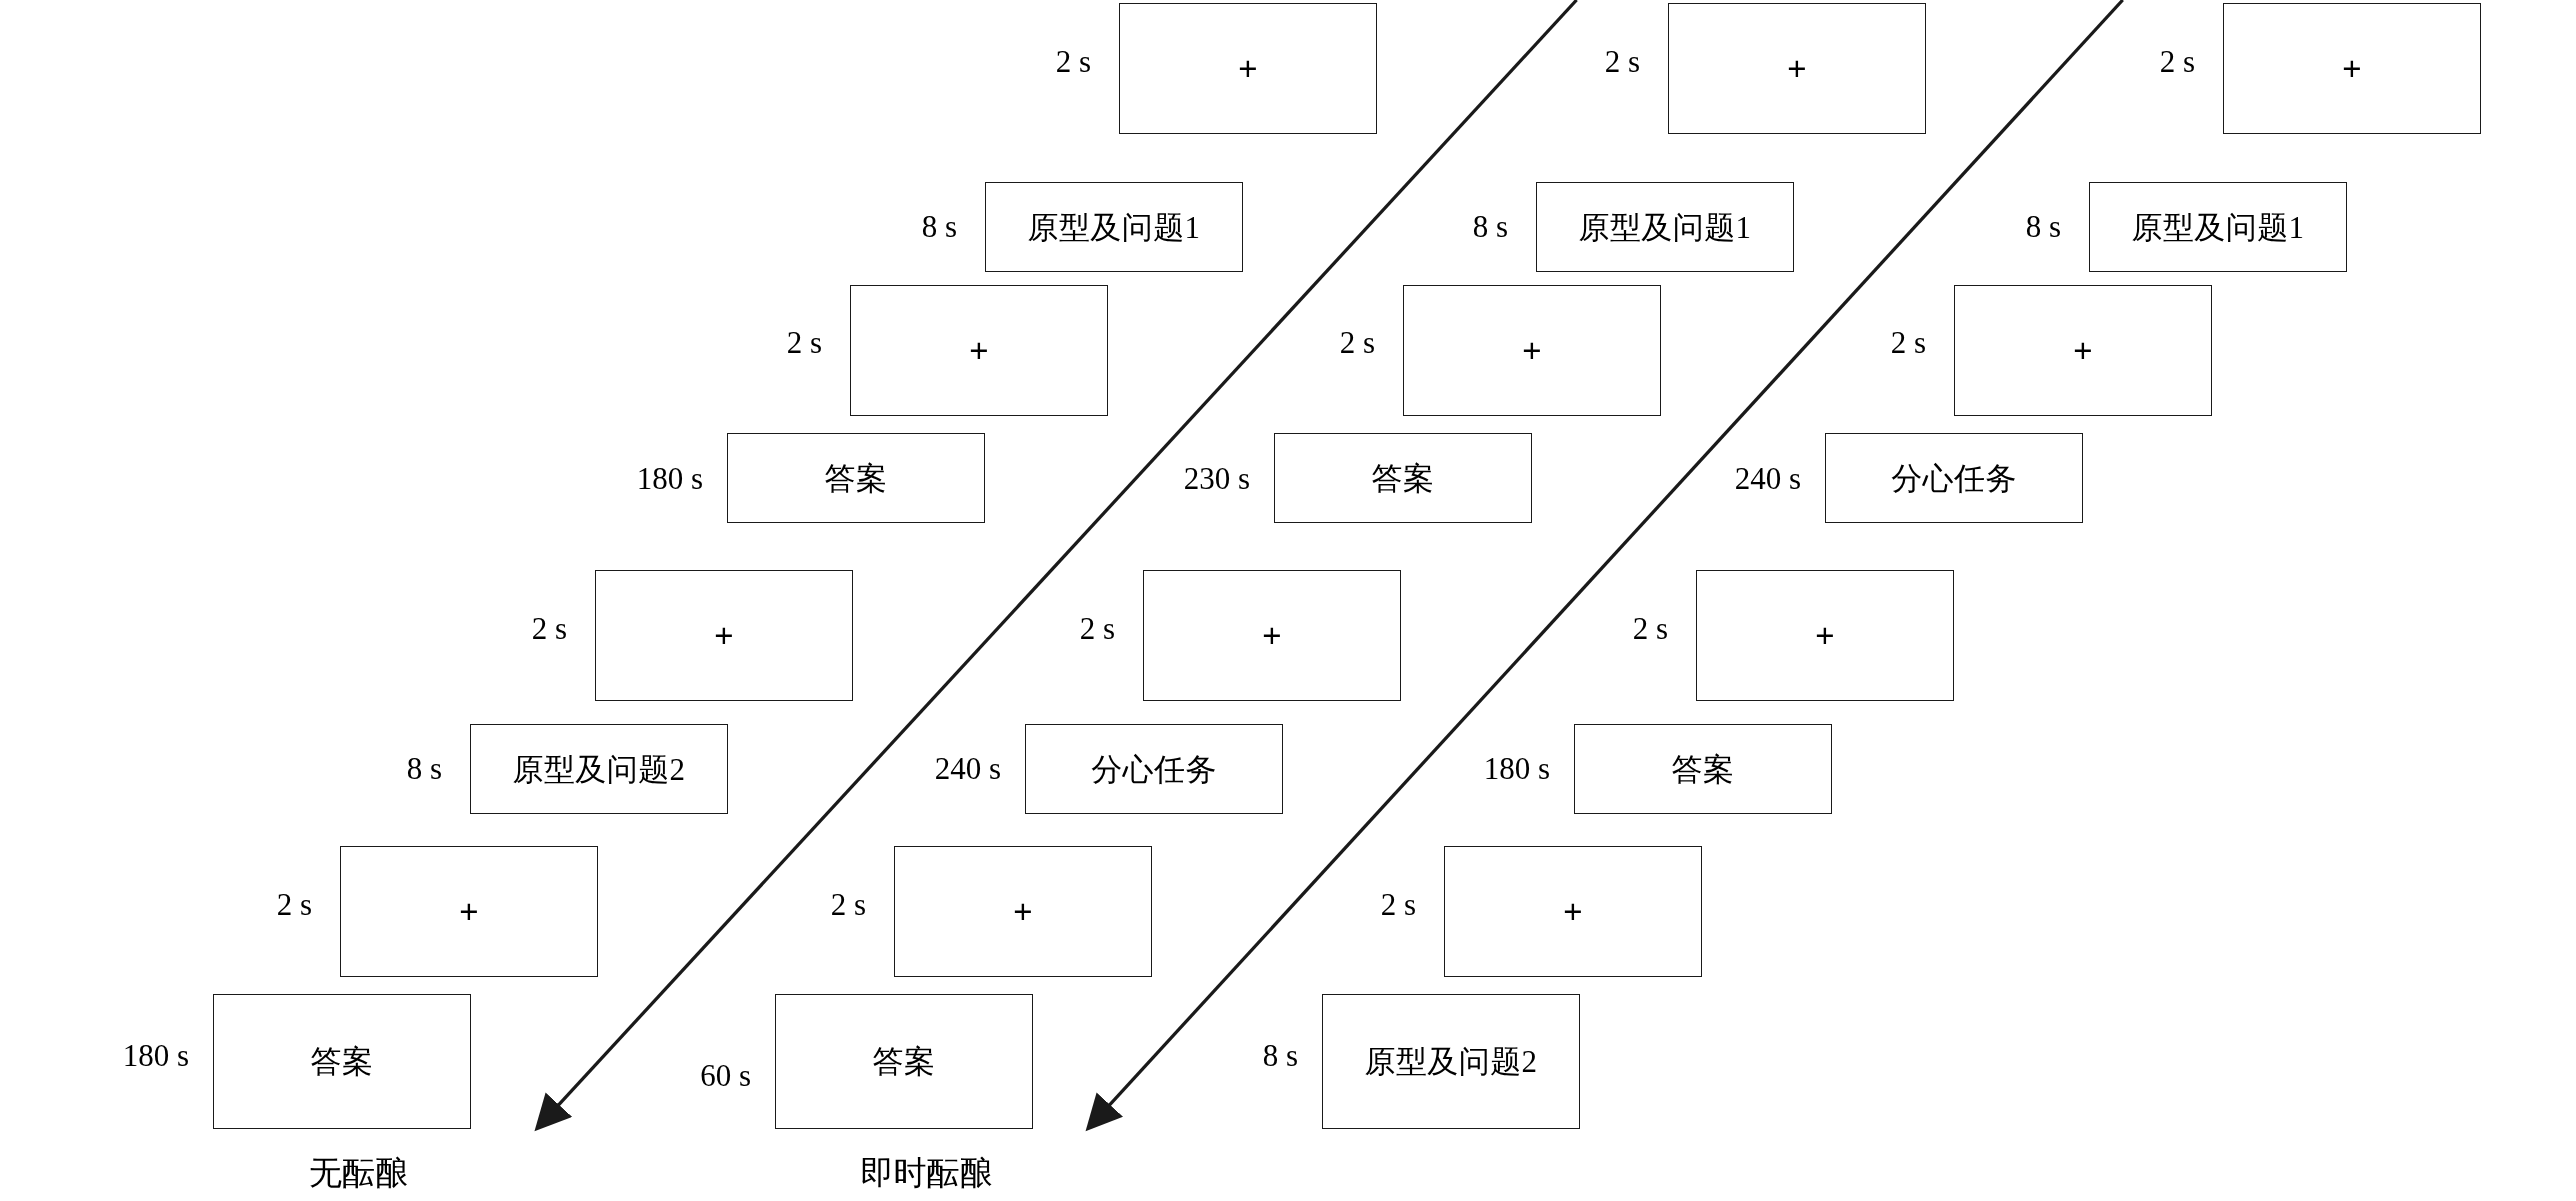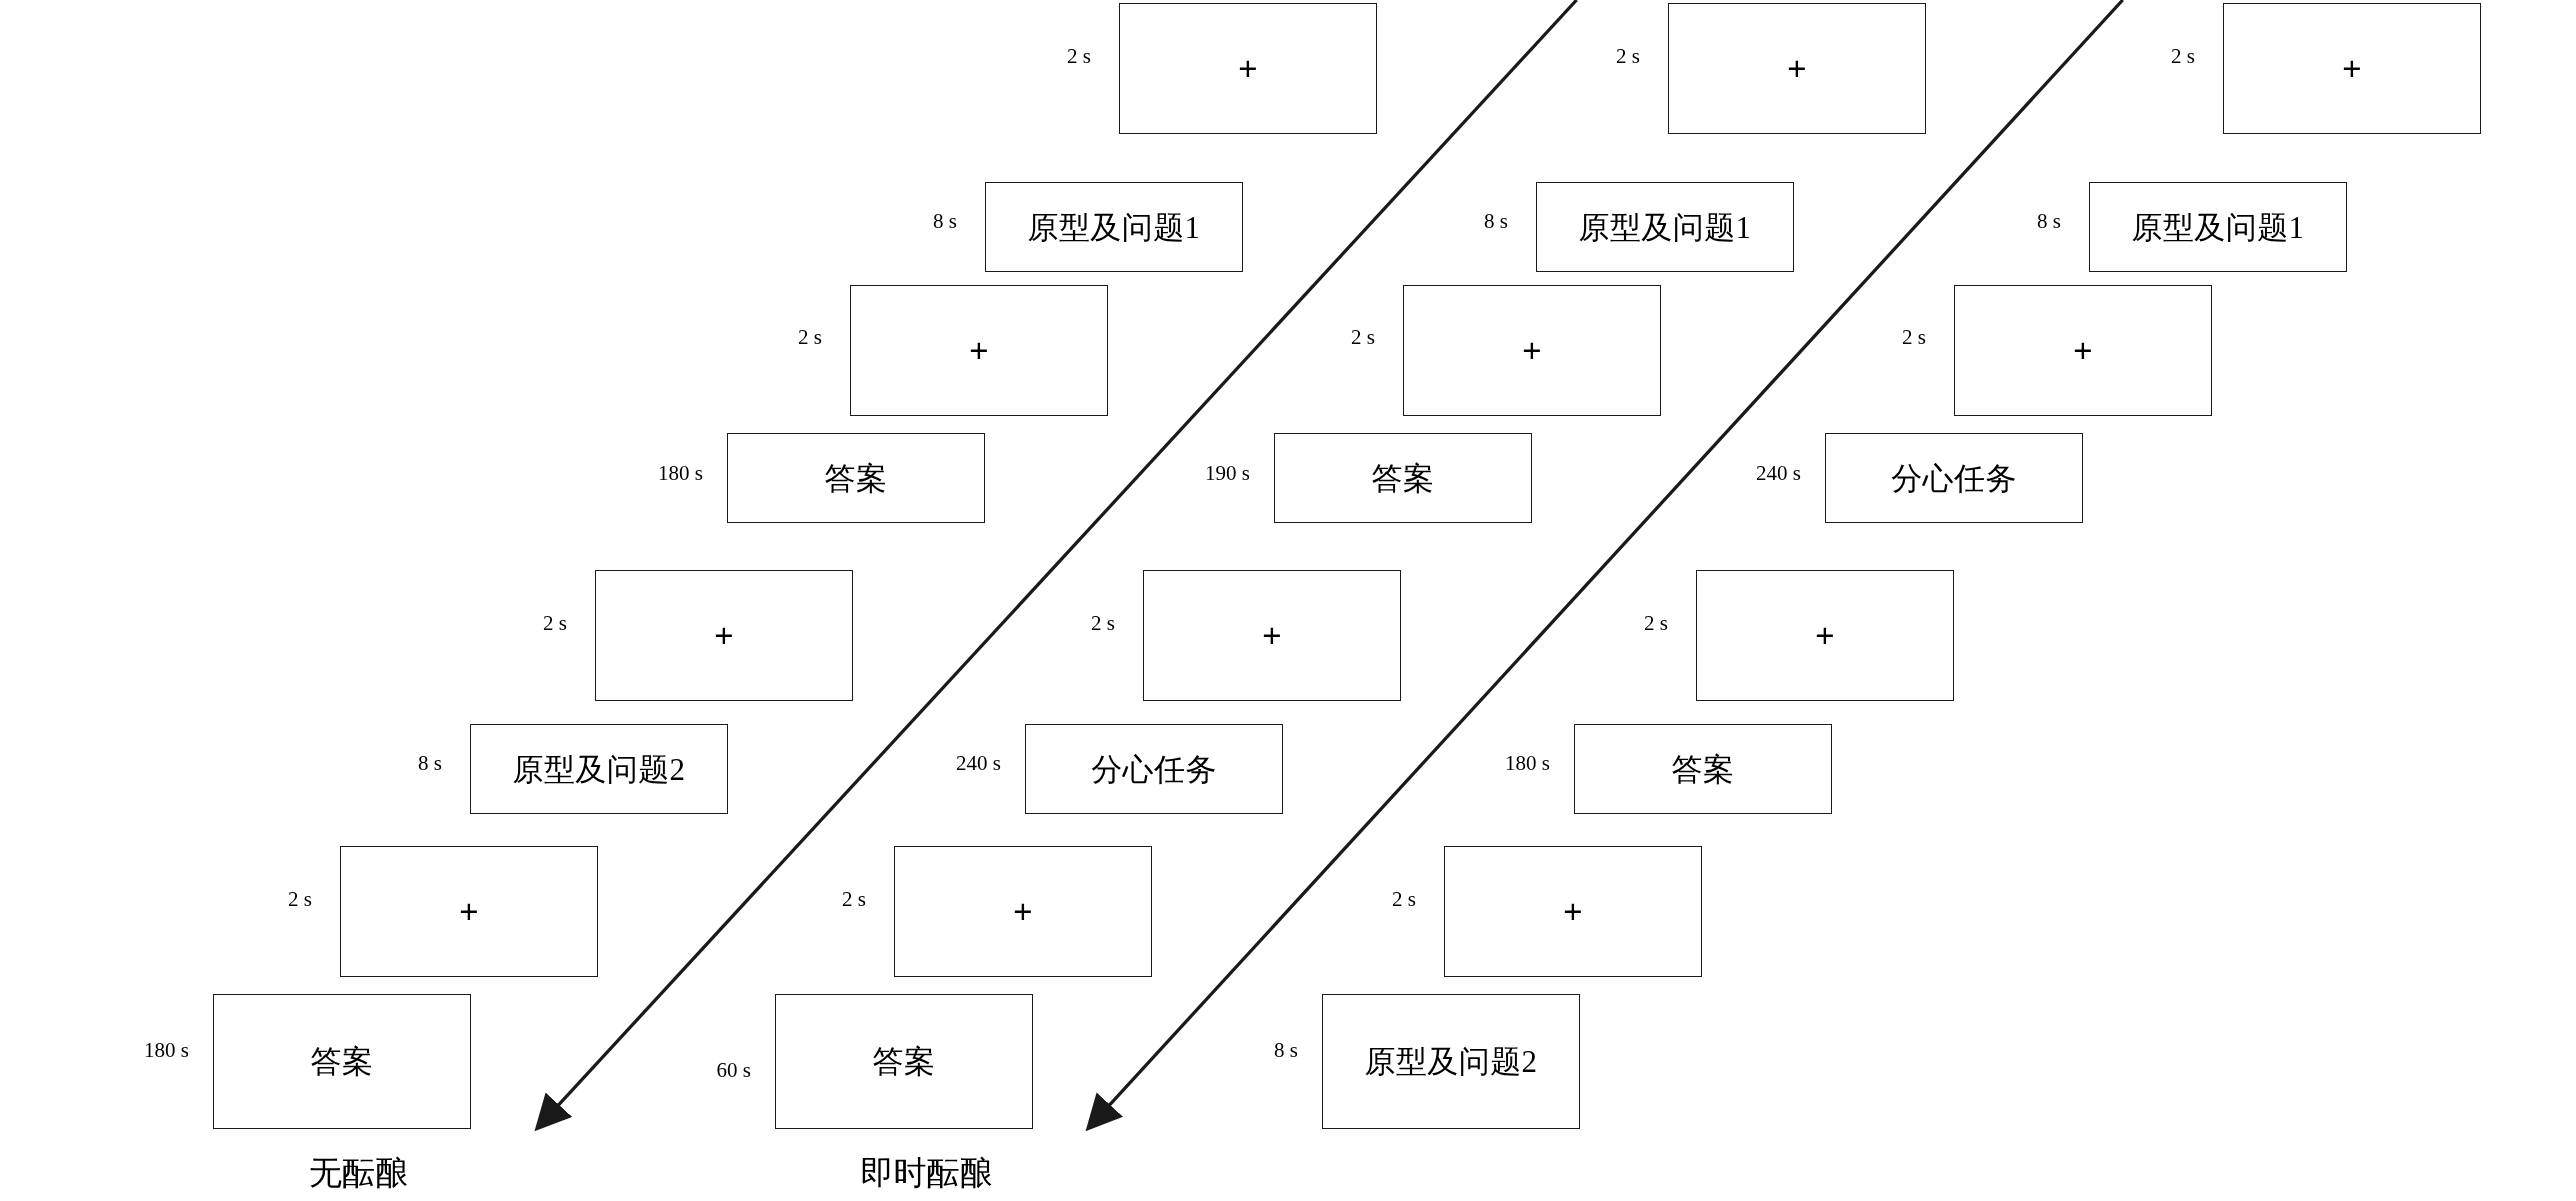--- a/index.html
+++ b/index.html
@@ -40,21 +40,21 @@
     line-height: 1;
     white-space: nowrap;
     letter-spacing: 0.4px;
   }
   .box.plus {
     font-size: 33px;
     font-family: "Liberation Sans", sans-serif;
   }
   .dur {
     position: absolute;
-    font-size: 21px;
+    font-size: 31px;
     line-height: 1;
     white-space: nowrap;
     text-align: right;
     color: #000000;
   }
   .caption {
     position: absolute;
     font-size: 33px;
     line-height: 1;
     white-space: nowrap;
@@ -128,21 +128,21 @@
     </div>
     <div class="step">
       <div class="dur" style="left:1361px; top:211px; width:147px;">8 s</div>
       <div class="box" style="left:1536px; top:182px; width:258px; height:90px;">原型及问题1</div>
     </div>
     <div class="step">
       <div class="dur" style="left:1228px; top:327px; width:147px;">2 s</div>
       <div class="box plus" style="left:1403px; top:285px; width:258px; height:131px;">+</div>
     </div>
     <div class="step">
-      <div class="dur" style="left:1086px; top:463px; width:164px;">190 s</div>
+      <div class="dur" style="left:1086px; top:463px; width:164px;">230 s</div>
       <div class="box" style="left:1274px; top:433px; width:258px; height:90px;">答案</div>
     </div>
     <div class="step">
       <div class="dur" style="left:968px; top:613px; width:147px;">2 s</div>
       <div class="box plus" style="left:1143px; top:570px; width:258px; height:131px;">+</div>
     </div>
     <div class="step">
       <div class="dur" style="left:837px; top:753px; width:164px;">240 s</div>
       <div class="box" style="left:1025px; top:724px; width:258px; height:90px;">分心任务</div>
     </div>

